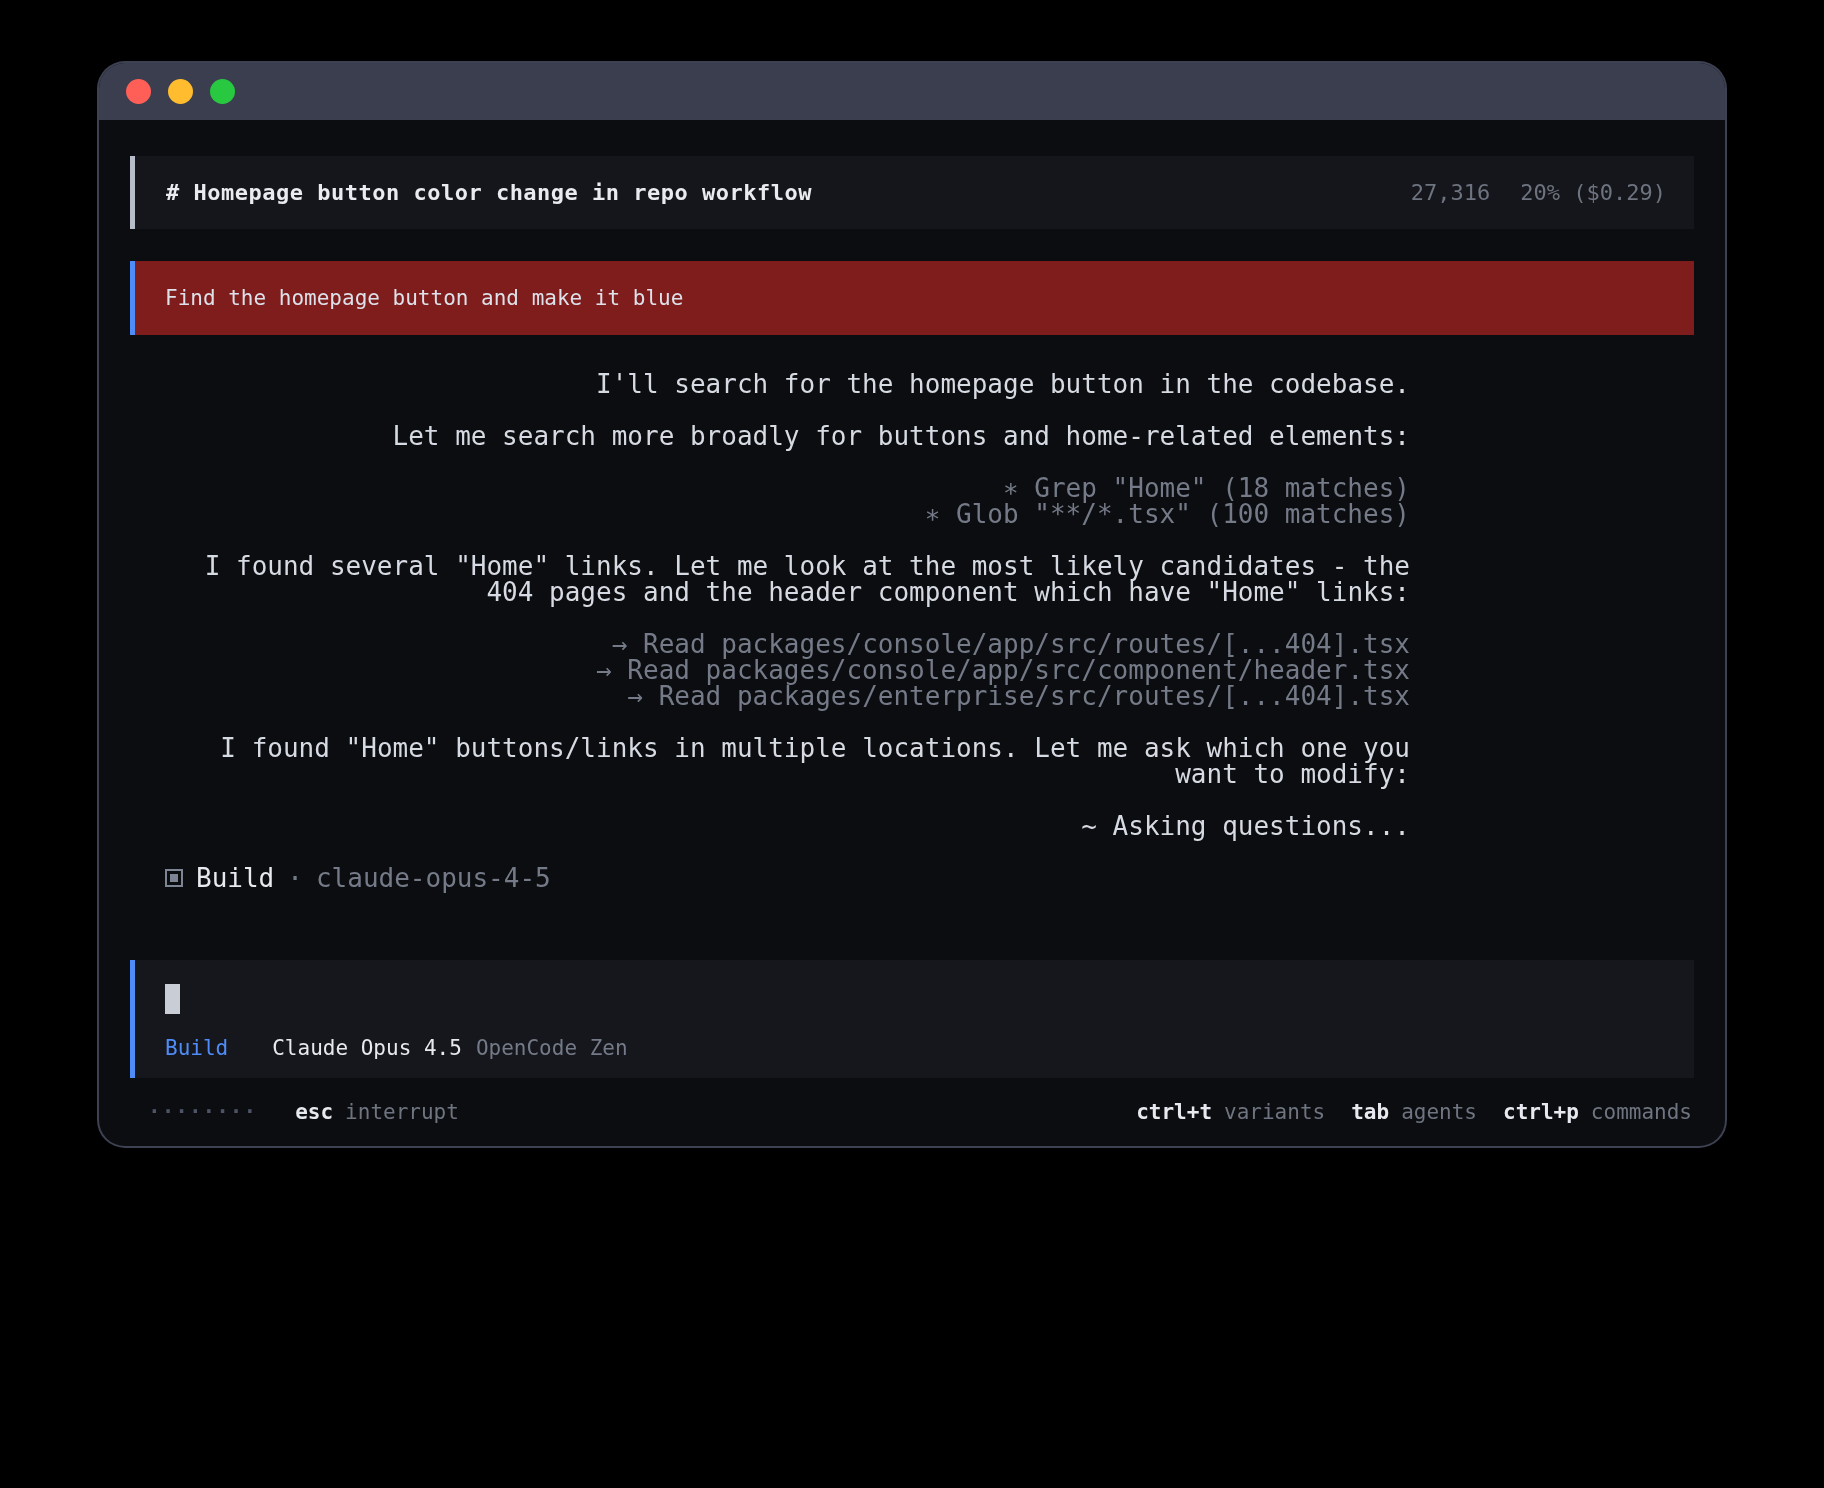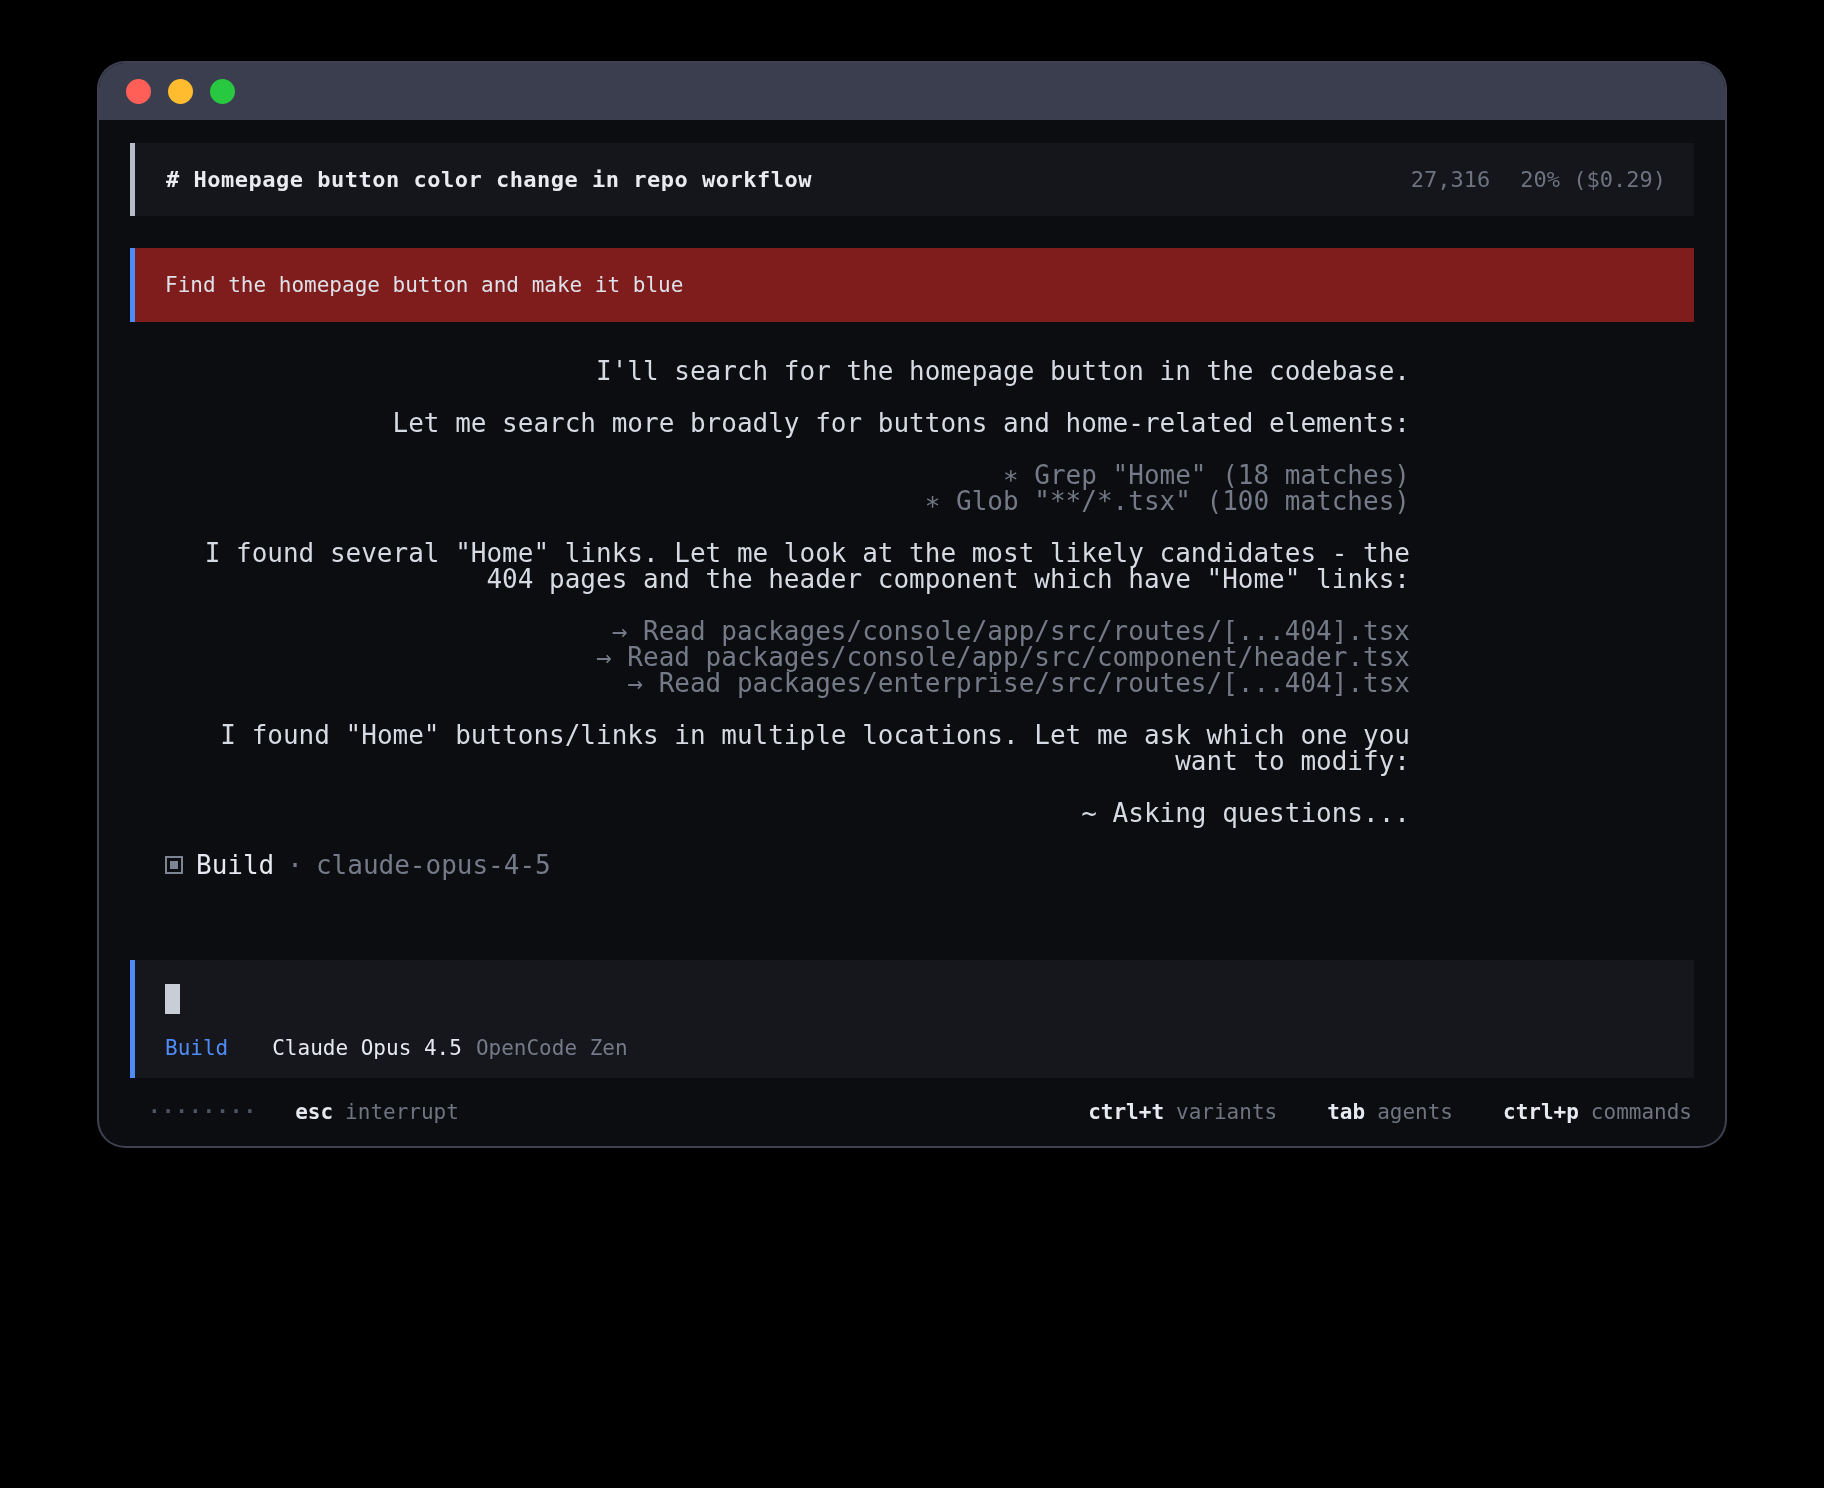--- a/index.html
+++ b/index.html
@@ -22,21 +22,21 @@
   .light{width:25px;height:25px;border-radius:50%;display:inline-block;}
   .light.red{background:#ff5f57;}
   .light.yellow{background:#febc2e;}
   .light.green{background:#28c840;}
   .titlewrap{
     margin:0 auto;display:flex;align-items:center;gap:13px;
     font-family:"Liberation Sans",sans-serif;font-weight:bold;font-size:23px;color:#e9ebf2;
   }
   .content{
     flex:1 1 auto;min-height:0;display:flex;flex-direction:column;
-    padding:23px 31px 22px 31px;
+    padding:36px 31px 22px 31px;
   }
   .session-header{
     background:#15161b;border-left:5px solid #b6bcc8;
     padding:24px 28px 24px 31px;
     display:flex;justify-content:space-between;align-items:center;
     font-size:22px;
   }
   .sh-title{color:#e9ebf1;font-weight:bold;letter-spacing:.5px;}
   .sh-right{color:#6e7380;display:flex;gap:30px;}
   .user-msg{
@@ -71,21 +71,21 @@
   .input-meta .m-model{margin-right:14px;}
   .status-bar{
     margin-top:22px;flex:0 0 auto;
     display:flex;align-items:center;font-size:21px;
     padding:0 2px 0 18px;
   }
   .spinner{color:#4c5466;font-weight:bold;margin-right:38px;letter-spacing:1px;}
   .key{color:#e6e9ef;font-weight:bold;}
   .hint{color:#6e7480;}
   .sb-left{display:flex;align-items:center;gap:12px;}
-  .sb-right{margin-left:auto;display:flex;align-items:center;gap:28px;}
+  .sb-right{margin-left:auto;display:flex;align-items:center;gap:4px;}
   .sb-right .pair{display:flex;gap:12px;margin-left:22px;}
   .folder-svg{display:block;}
 </style>
 </head>
 <body>
 
 <div class="window">
 
   <div class="titlebar">
     <div class="lights">

